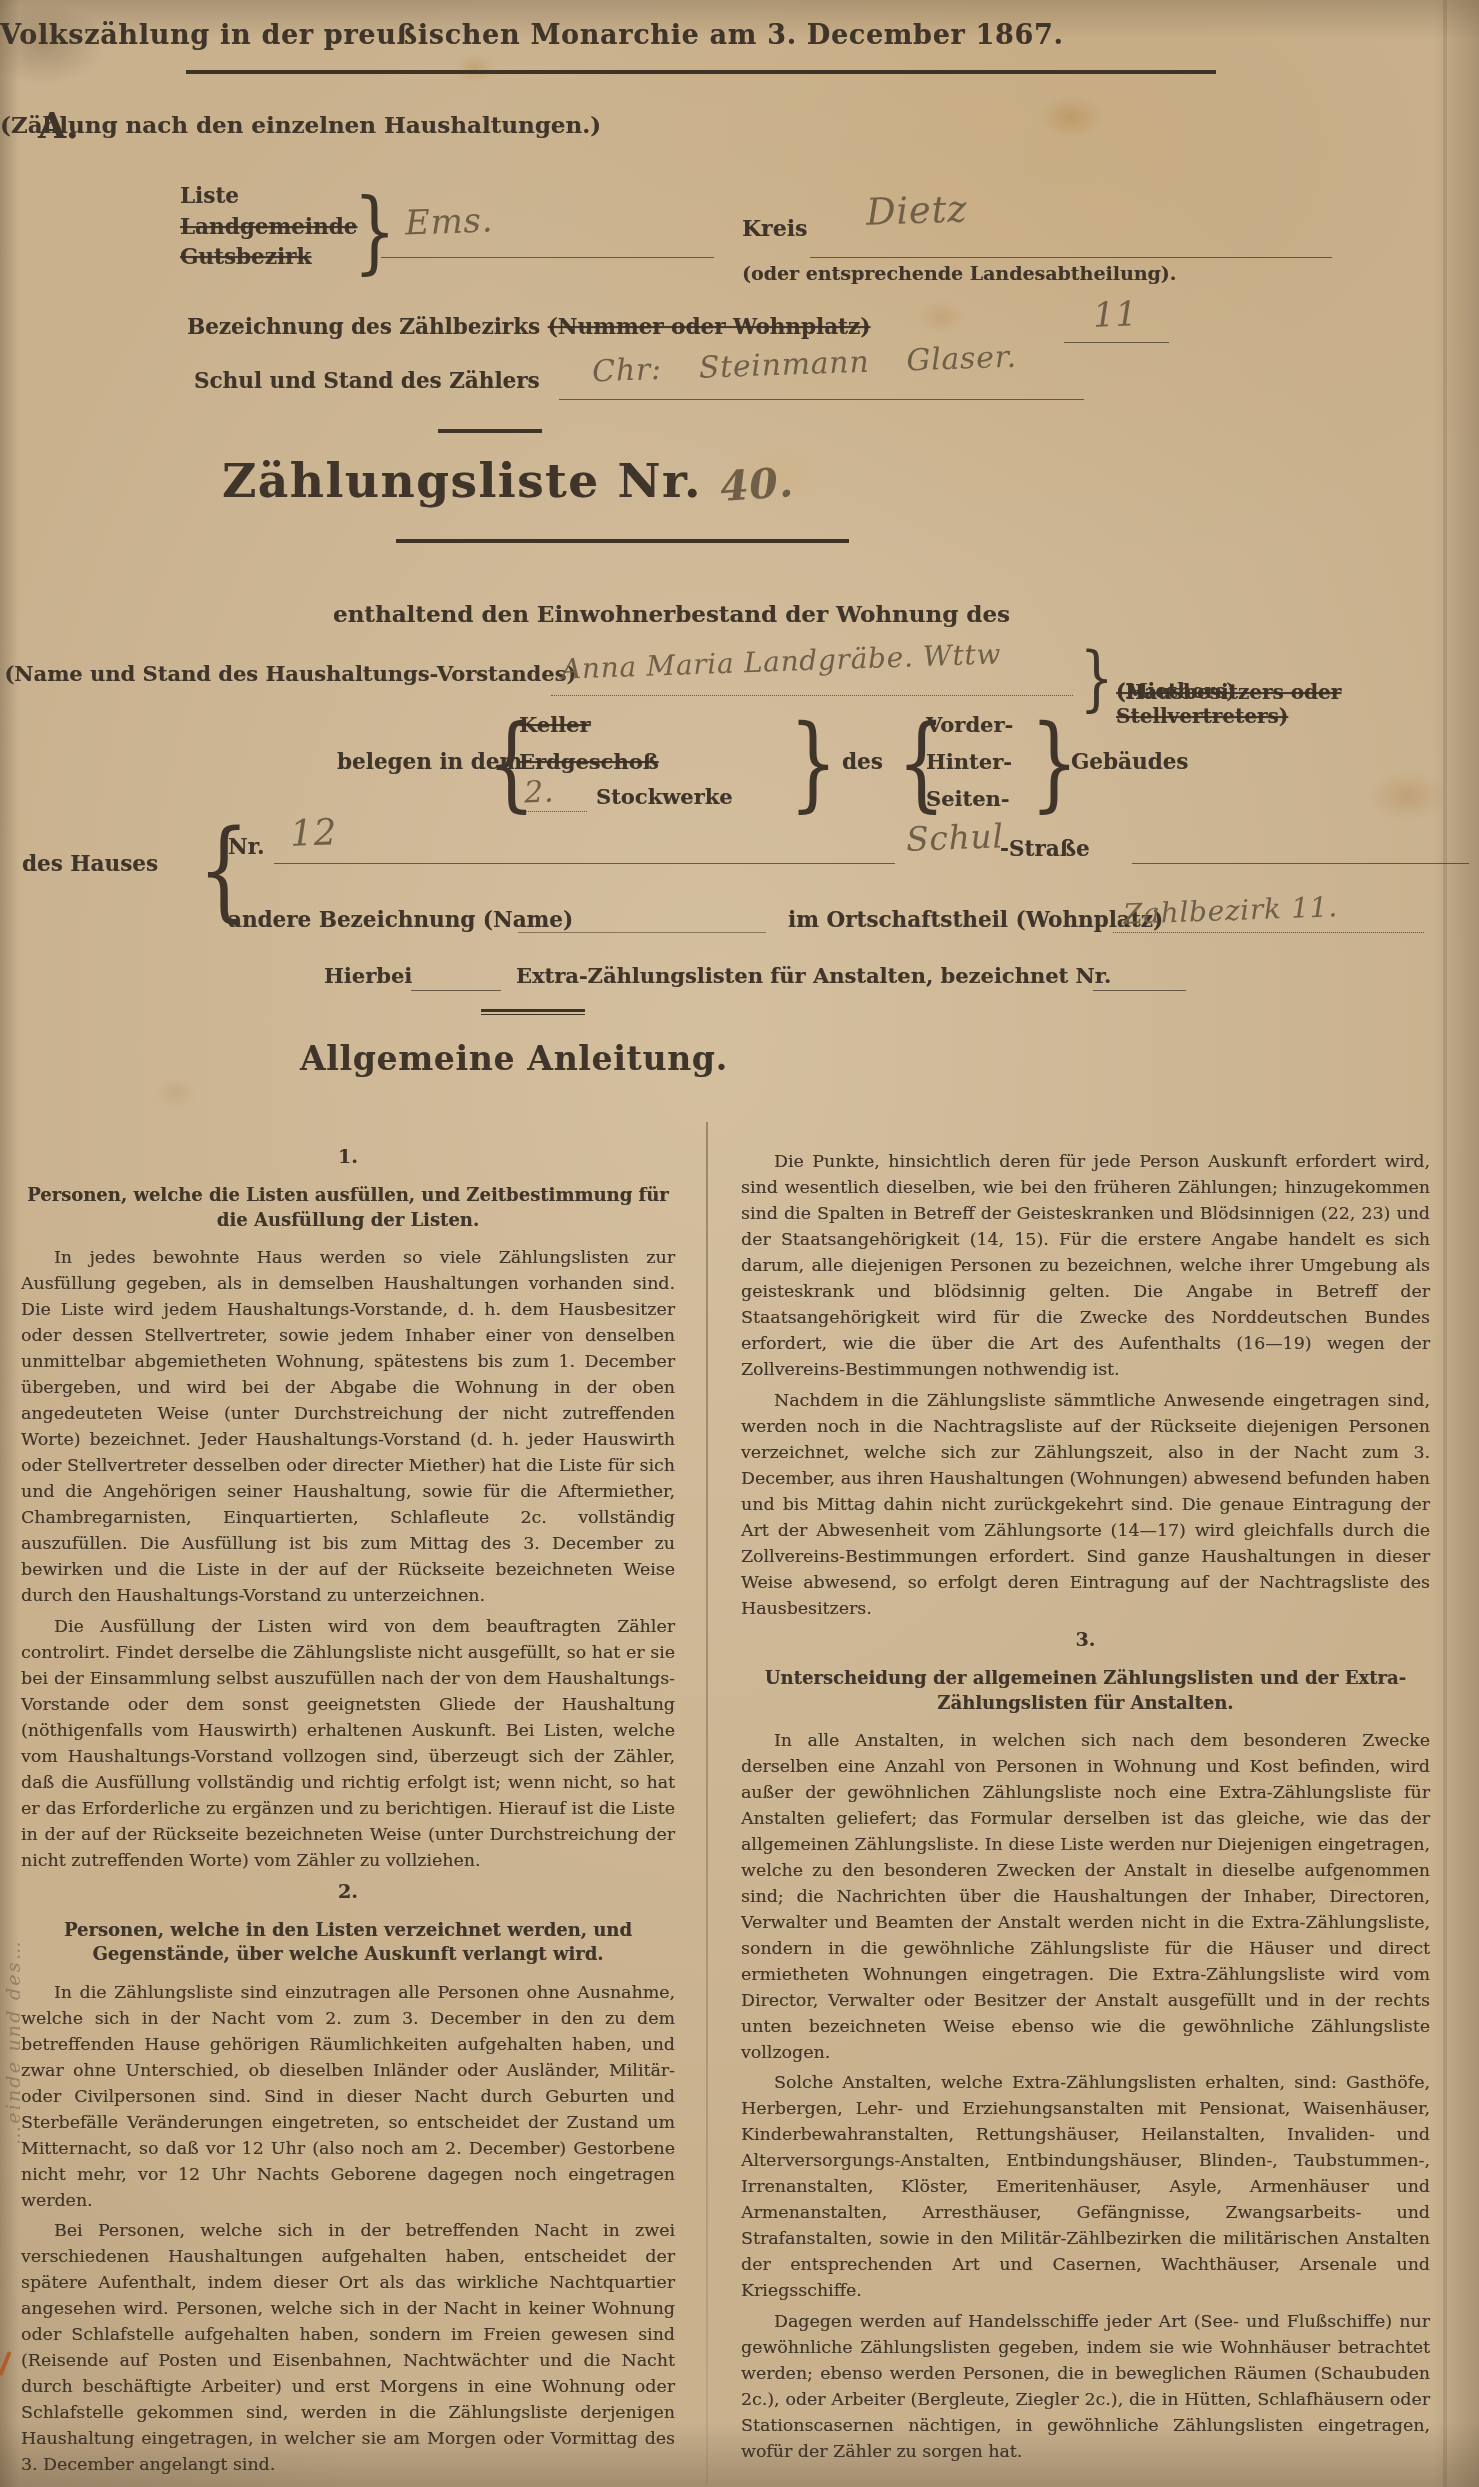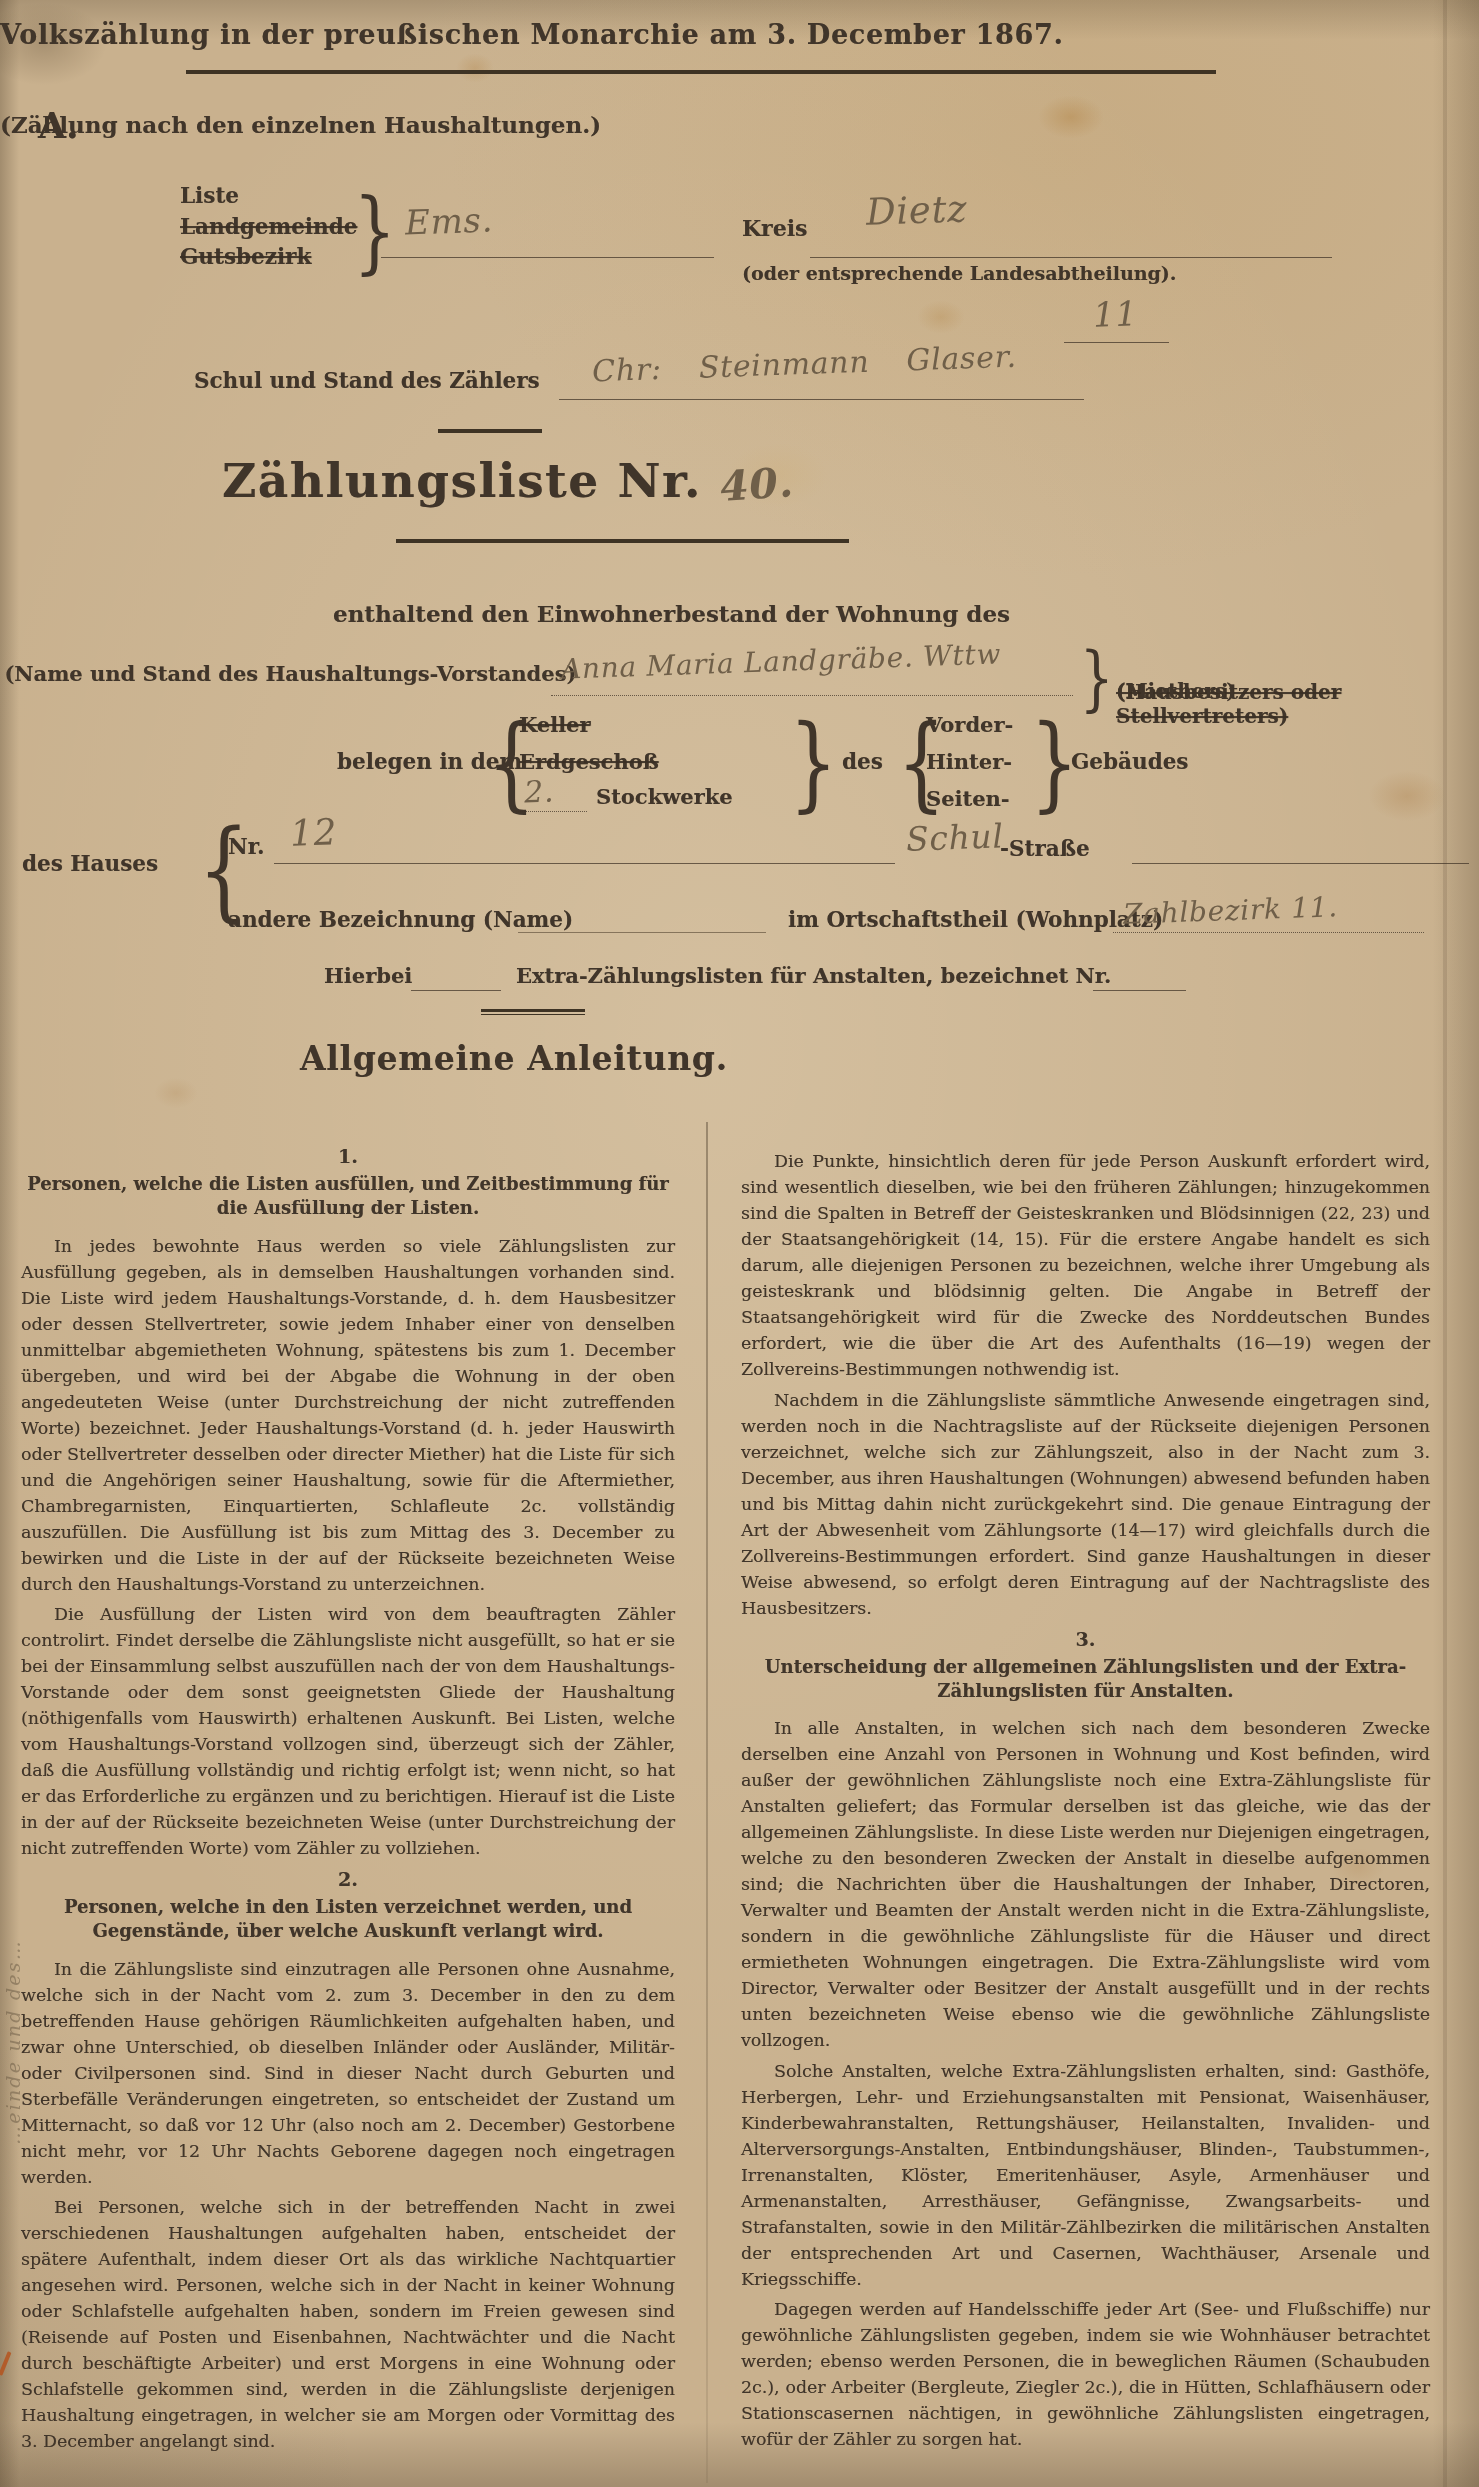--- a/index.html
+++ b/index.html
@@ -34,21 +34,21 @@
         transform:rotate(-2deg);display:inline-block;text-shadow:none;}
   .gapwide{word-spacing:27px;}
   .wline{border-bottom:1.5px solid rgba(62,50,38,.72);height:0;}
   .wline.dot{border-bottom-style:dotted;}
   .wline.pencil{border-bottom:1.5px solid rgba(108,92,70,.75);}
   .rule{background:#3e3324;}
   .dblrule{border-top:3.7px solid #3e3324;border-bottom:1.5px solid #3e3324;height:2.2px;}
   .brace{font-weight:normal;color:#40352a;transform:scaleX(.75);transform-origin:center;}
   .col{position:absolute;top:1138px;}
   .secnum{text-align:center;font-weight:bold;font-size:19px;margin:7.4px 0 4.4px;}
-  .sechead{text-align:center;font-weight:bold;font-size:18px;line-height:24.4px;margin:4px 0 12px;}
+  .sechead{text-align:center;font-weight:bold;font-size:18px;line-height:24.4px;margin:16px 0 12px;}
   .body{font-size:17.4px;line-height:26px;text-align:justify;text-indent:33px;margin:0 0 4.4px;}
   .divider{position:absolute;left:706px;top:1122px;width:1.5px;height:1361px;
     background:linear-gradient(180deg, rgba(85,70,50,.45), rgba(85,70,50,.35) 45%, rgba(85,70,50,.12));}
   .marginalia{position:absolute;left:1.5px;top:1435px;height:710px;writing-mode:vertical-rl;
     transform:rotate(180deg);font-style:italic;font-size:19px;color:rgba(104,88,66,.5);letter-spacing:2.2px;}
   .redmark{position:absolute;left:3px;top:2351px;width:3.7px;height:25px;background:#b5531f;
     transform:rotate(22deg);opacity:.85;border-radius:1.5px;}
 </style>
 </head>
 <body>
@@ -69,20 +69,23 @@
   <div class="abs print b struck" style="left:180px;top:244px;font-size:21.5px;">Gutsbezirk</div>
   <div class="abs brace" style="left:346px;top:178px;font-size:90px;line-height:105px;">}</div>
   <div class="abs wline" style="left:381px;top:257px;width:333px;"></div>
   <div class="abs hand" style="left:405px;top:201px;font-size:34px;">Ems.</div>
 
   <div class="abs print b" style="left:742px;top:215px;font-size:22px;">Kreis</div>
   <div class="abs wline" style="left:810px;top:257px;width:522px;"></div>
   <div class="abs hand" style="left:866px;top:189px;font-size:37px;">Dietz</div>
   <div class="abs print b" style="left:742px;top:262px;font-size:19px;">(oder entsprechende Landesabtheilung).</div>
 
+  <div class="abs print b" style="left:187px;top:314px;font-size:21.5px;">
+    <span>Bezeichnung des Zählbezirks </span><span class="struck">(Nummer oder Wohnplatz)</span>
+  </div>
   <div class="abs wline" style="left:1064px;top:342px;width:105px;"></div>
   <div class="abs hand" style="left:1093px;top:294px;font-size:34px;">11</div>
 
   <div class="abs print b" style="left:194px;top:368px;font-size:21.5px;">Schul und Stand des Zählers</div>
   <div class="abs wline" style="left:559px;top:399px;width:525px;"></div>
   <div class="abs hand gapwide" style="left:592px;top:346px;font-size:30px;">Chr: Steinmann Glaser.</div>
 
   <div class="abs rule" style="left:438px;top:429px;width:104px;height:3.7px;"></div>
   <div class="abs print ctr" style="left:222px;top:453px;width:814px;font-size:47px;letter-spacing:1.5px;font-weight:bold;">
     <span>Zählungsliste Nr.</span>

